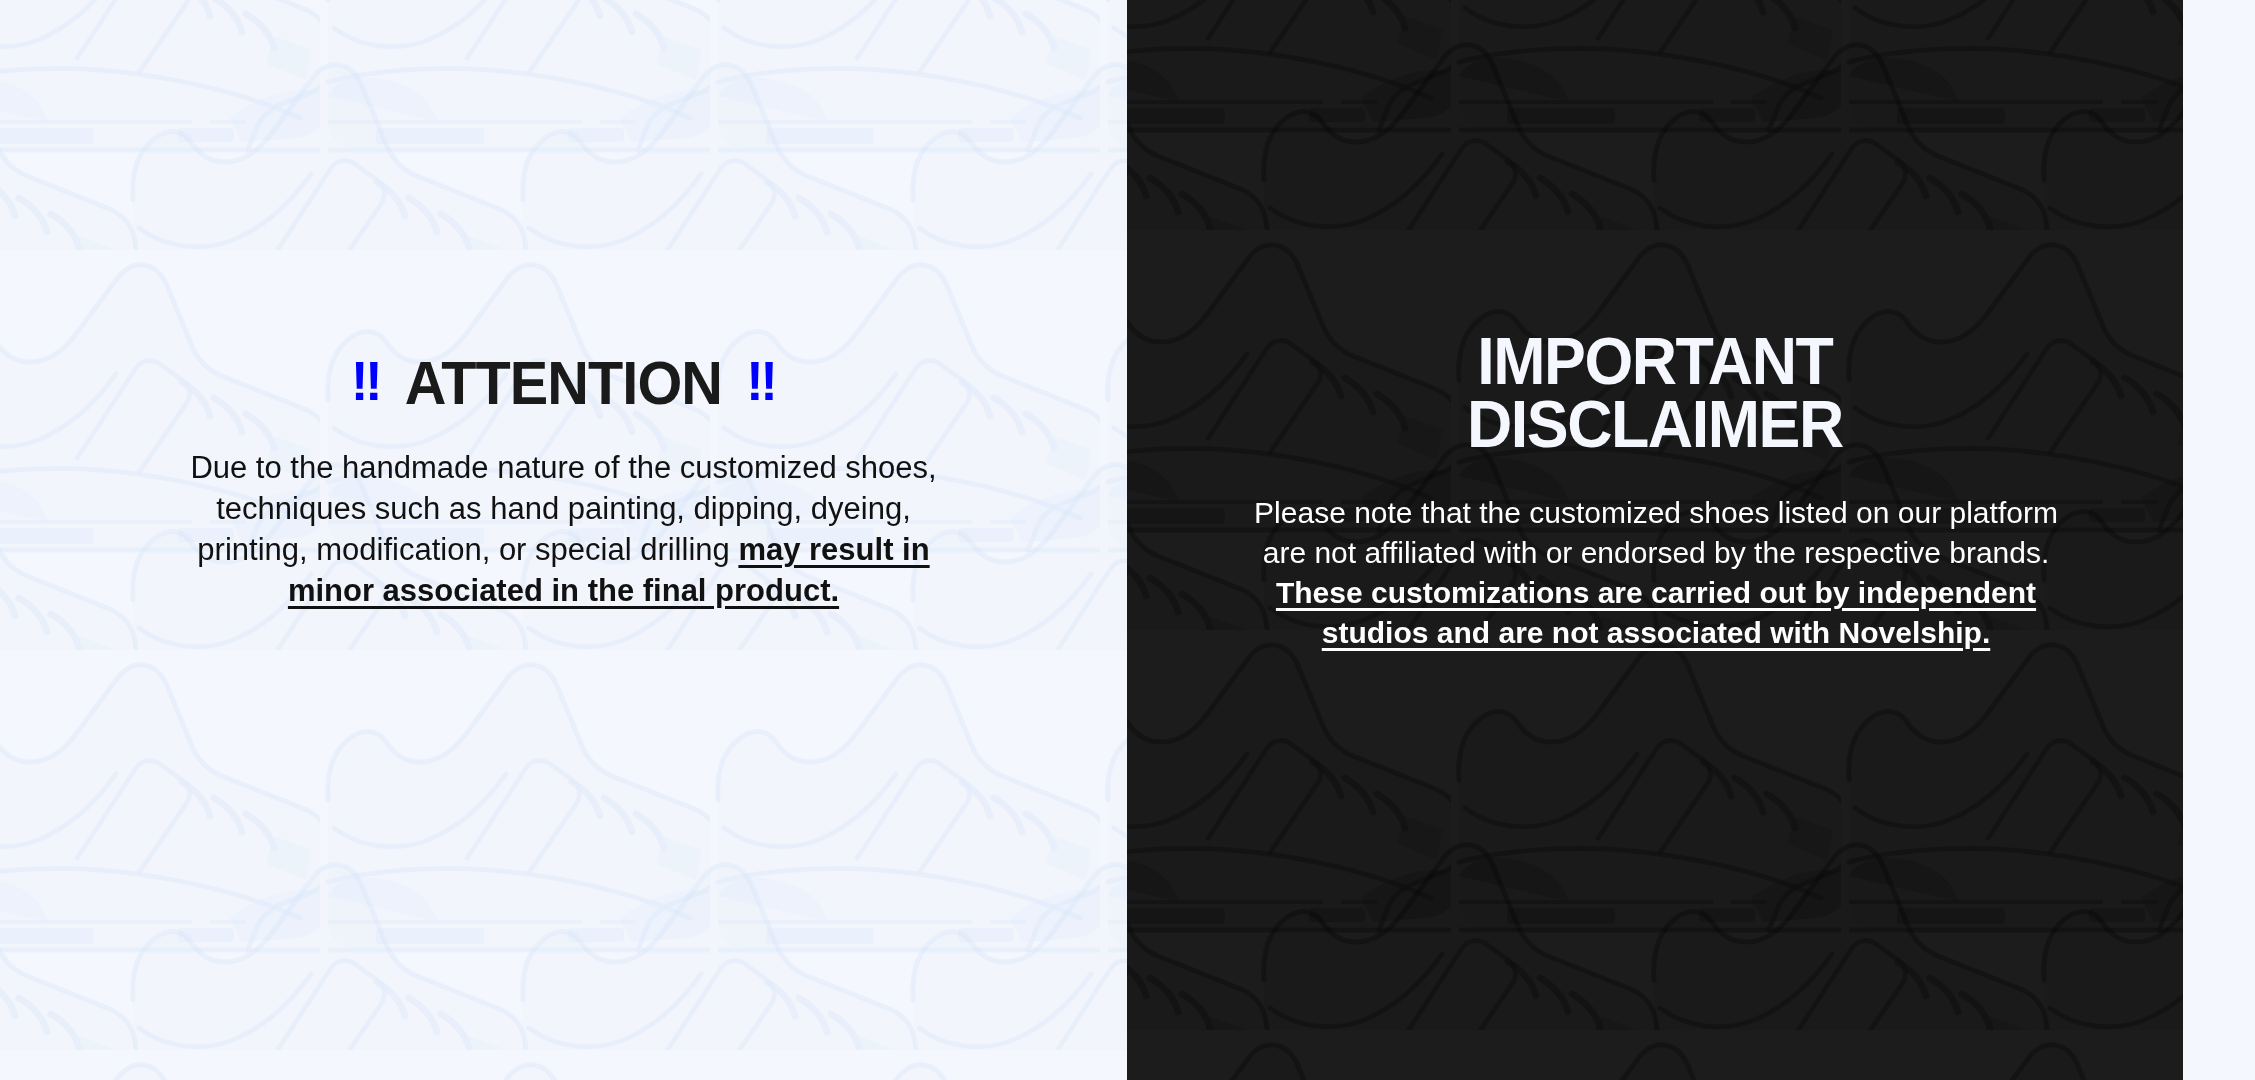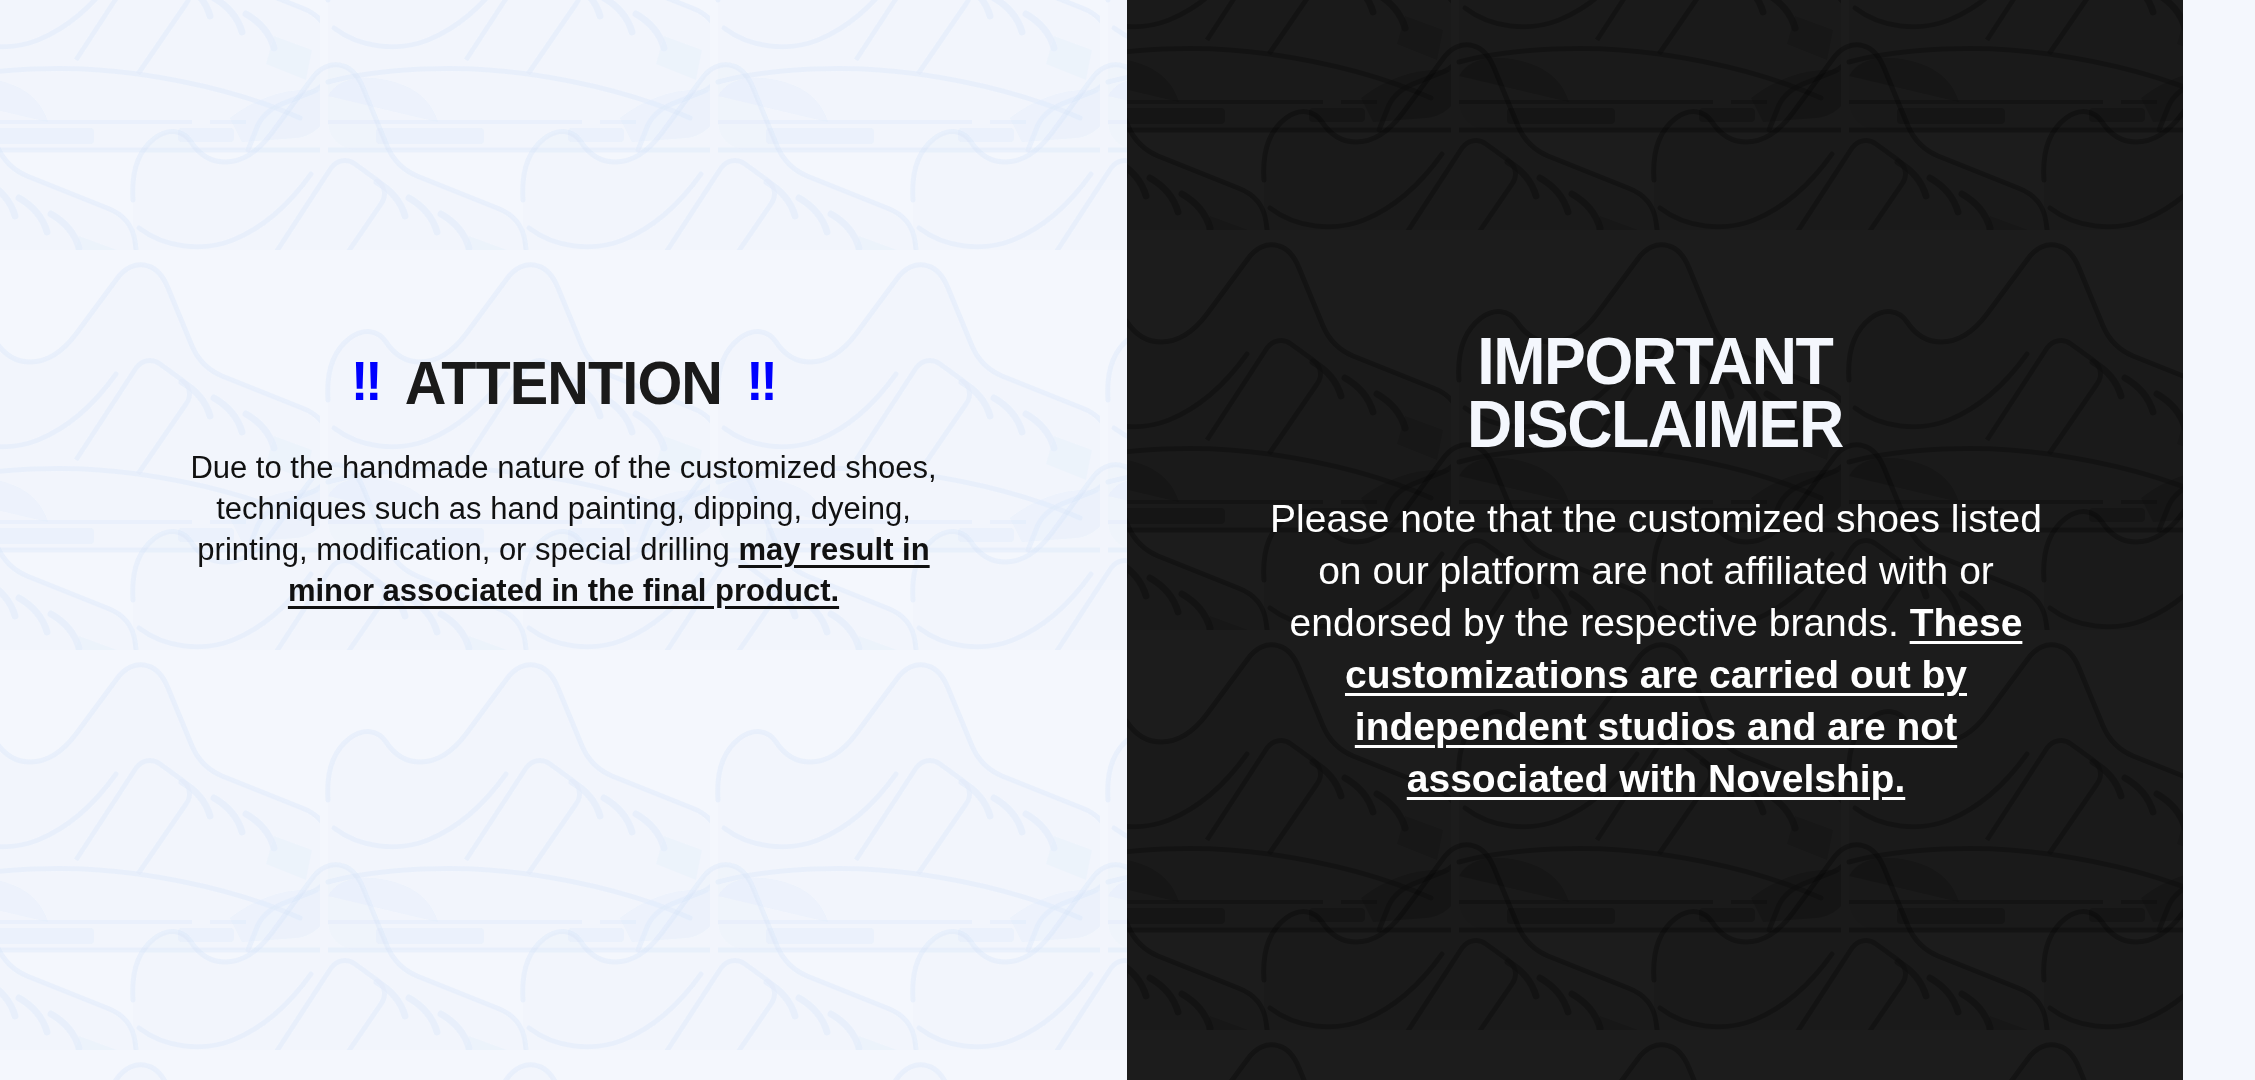--- a/index.html
+++ b/index.html
@@ -69,21 +69,21 @@
     margin:34px 0 0 0;
     width:790px;
     font-size:31px;
     line-height:1.32;
     color:#111111;
     font-weight:400;
   }
   .body-dark{
     margin:38px 0 0 2px;
     width:810px;
-    font-size:39px;
+    font-size:30px;
     line-height:1.33;
     color:#FFFFFF;
     font-weight:400;
   }
   .emph{
     font-weight:700;
     text-decoration:underline;
     text-underline-offset:5px;
     text-decoration-thickness:3px;
   }

